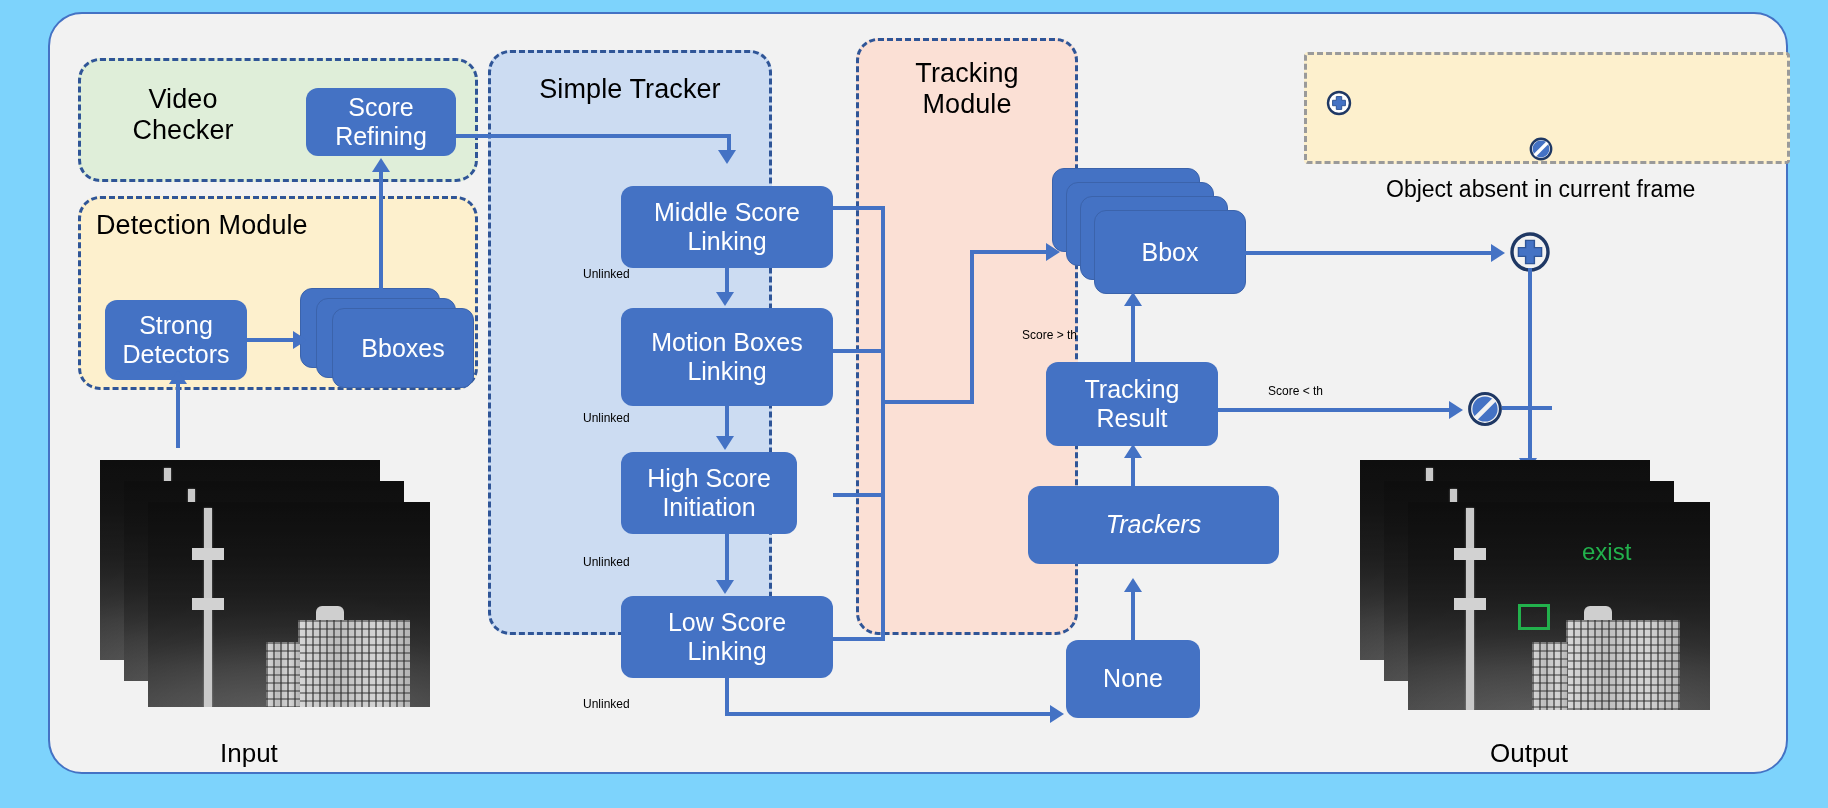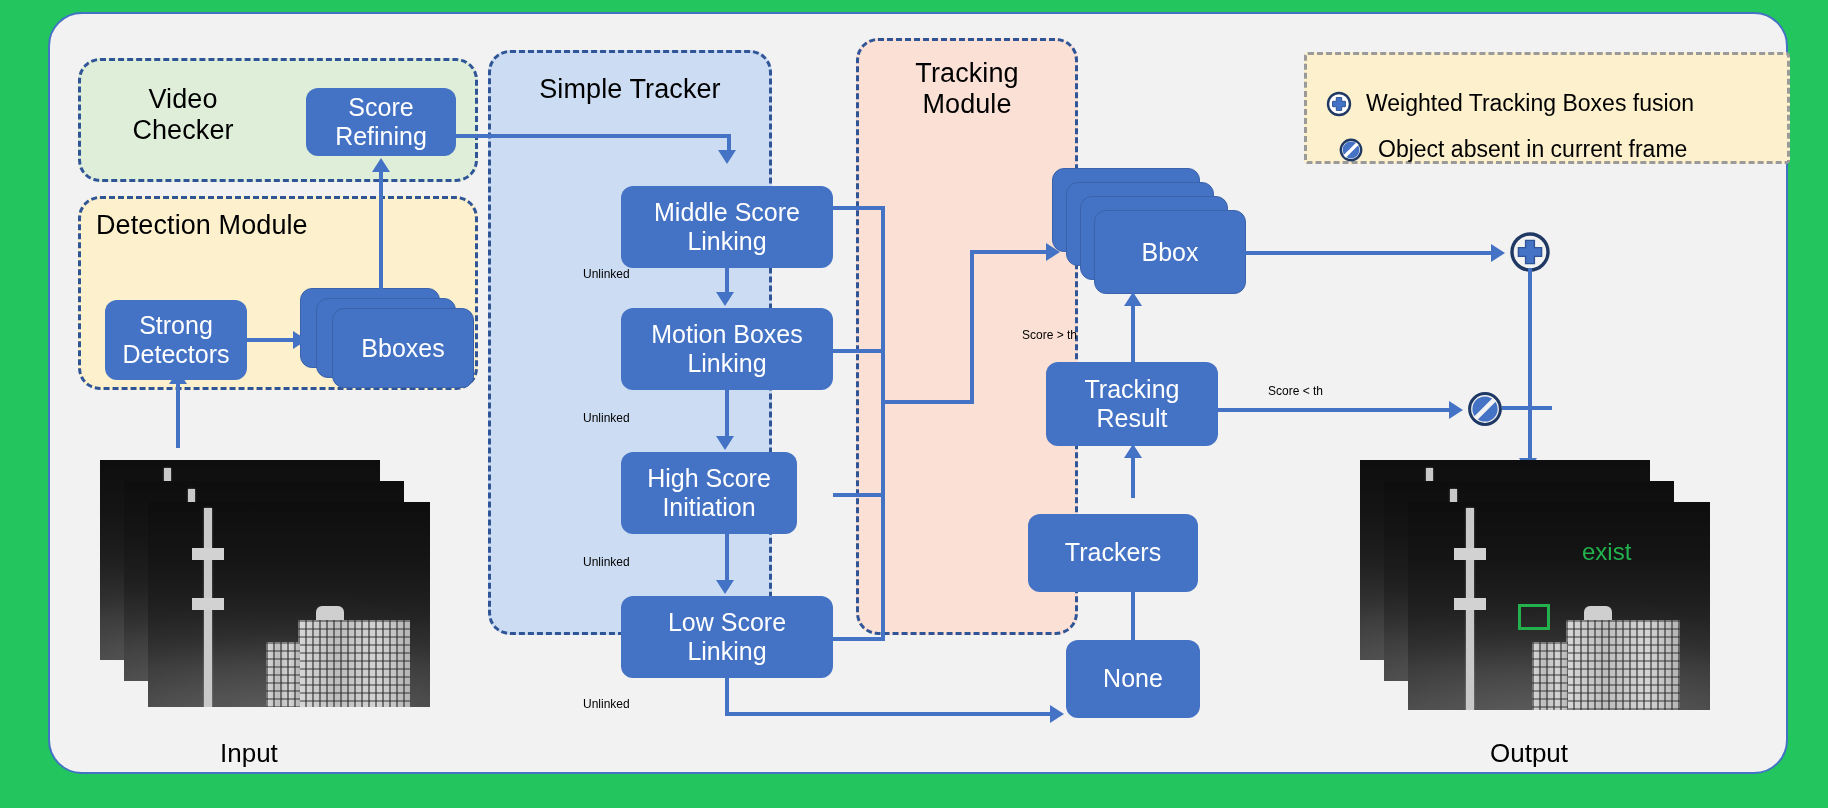--- a/index.html
+++ b/index.html
@@ -1,21 +1,21 @@
 <!DOCTYPE html>
 <html><head>
 <meta charset="utf-8">
 <style>
   html,body{margin:0;padding:0;background:#ffffff;}
   body{font-family:"Liberation Sans","DejaVu Sans",sans-serif;}
 
   #stage{
     position:relative;
     width:1828px;height:808px;
-    background:#22c55e;
+    background:#7dd3fc;
     overflow:hidden;
   }
 
   
   .outer-frame{
     position:absolute;
     left:48px;top:12px;width:1740px;height:762px;
     background:#f2f2f2;
     border:2px solid #4472c4;
     border-radius:34px;
@@ -175,21 +175,21 @@
     <div class="card" style="left:0;top:0;width:140px;height:80px;"></div>
     <div class="card" style="left:16px;top:10px;width:140px;height:80px;"></div>
     <div class="card top" style="left:32px;top:20px;width:142px;height:80px;">Bboxes</div>
   </div>
 
   <div class="panel panel-tracker"></div>
   <div class="panel-title" style="left:498px;top:74px;width:264px;">Simple Tracker</div>
 
   <div class="pbox" style="left:621px;top:154px;width:212px;height:82px;margin-top:32px;">Middle Score
 Linking</div>
-  <div class="pbox" style="left:621px;top:308px;width:212px;height:82px;">Motion Boxes
+  <div class="pbox" style="left:621px;top:308px;width:212px;height:98px;">Motion Boxes
 Linking</div>
   <div class="pbox" style="left:621px;top:452px;width:176px;height:82px;">High Score
 Initiation</div>
   <div class="pbox" style="left:621px;top:596px;width:212px;height:82px;">Low Score
 Linking</div>
 
   <div class="edge-label" style="left:583px;top:267px;">Unlinked</div>
   <div class="edge-label" style="left:583px;top:411px;">Unlinked</div>
   <div class="edge-label" style="left:583px;top:555px;">Unlinked</div>
   <div class="edge-label" style="left:583px;top:697px;">Unlinked</div>
@@ -201,39 +201,38 @@
 
   <div class="stack" style="left:1052px;top:168px;width:180px;height:120px;">
     <div class="card" style="left:0;top:0;width:148px;height:84px;"></div>
     <div class="card" style="left:14px;top:14px;width:148px;height:84px;"></div>
     <div class="card" style="left:28px;top:28px;width:148px;height:84px;"></div>
     <div class="card top" style="left:42px;top:42px;width:152px;height:84px;">Bbox</div>
   </div>
 
   <div class="pbox" style="left:1046px;top:362px;width:172px;height:84px;">Tracking
 Result</div>
-  <div class="pbox" style="left:1028px;top:514px;width:170px;height:78px;">Trackers</div>
+  <div class="pbox" style="left:1028px;top:486px;width:251px;height:78px;font-style:italic;">Trackers</div>
   <div class="pbox" style="left:1066px;top:640px;width:134px;height:78px;">None</div>
 
   <div class="edge-label" style="left:1022px;top:328px;">Score &gt; th</div>
   <div class="edge-label" style="left:1268px;top:384px;">Score &lt; th</div>
 
   <div class="panel panel-legend"></div>
 
   <div class="legend-row" style="left:1326px;top:90px;">
     <span class="ico" style="position:relative;">
       <svg width="26" height="26" viewBox="0 0 26 26">
         <circle cx="13" cy="13" r="11" fill="#ffffff" stroke="#1f3864" stroke-width="2.4"></circle>
         <path d="M10.3 6.6h5.4v3.7h3.7v5.4h-3.7v3.7h-5.4v-3.7H6.6v-5.4h3.7z" fill="#4472c4" stroke="#2f5597" stroke-width="1"></path>
       </svg>
     </span>
-    <span>Weighted Tracking Boxes fusion</span>
-  </div>
-
-  <div class="legend-row" style="left:1338px;top:136px;">
+  </div>
+
+  <div class="legend-row" style="left:1386px;top:136px;flex-direction:column;">
     <span class="ico" style="position:relative;">
       <svg width="26" height="26" viewBox="0 0 26 26">
         <circle cx="13" cy="13" r="10.2" fill="#ffffff" stroke="#1f3864" stroke-width="2.4"></circle>
         <circle cx="13" cy="13" r="8.4" fill="#4472c4"></circle>
         <rect x="11.4" y="3.9" width="3.4" height="18.2" rx="0" fill="#ffffff" transform="rotate(45 13 13)"></rect>
       </svg>
     </span>
     <span>Object absent in current frame</span>
   </div>
 

